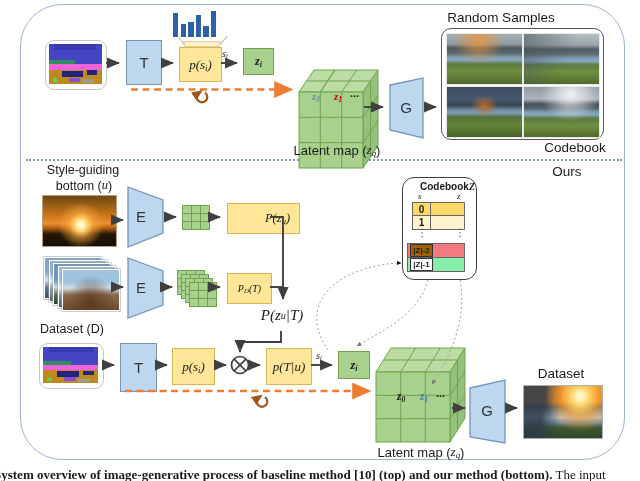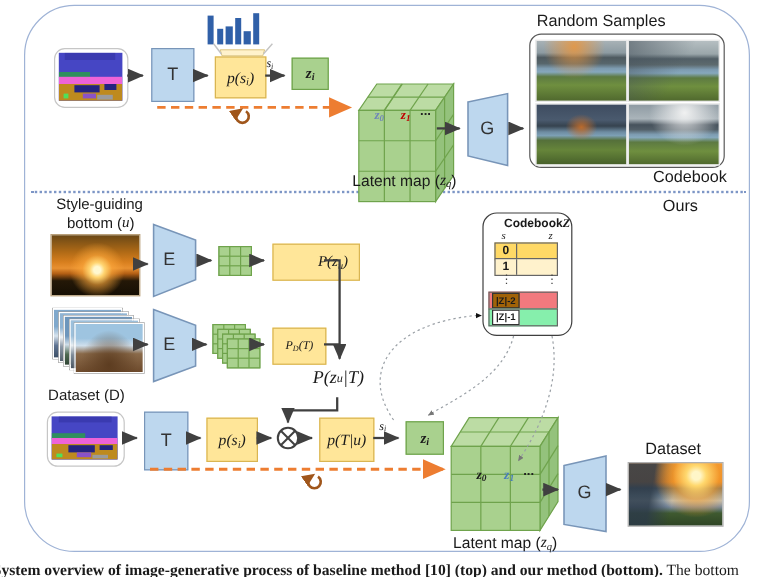--- a/index.html
+++ b/index.html
@@ -266,21 +266,21 @@
 
 <div class="nodeletter" style="left:475px;top:402px;width:24px;">G</div>
 
 <div class="lbl ctr" style="left:511px;top:366px;width:100px;font-size:13.5px;">Dataset</div>
 <div class="abs" style="left:523px;top:385px;width:78px;height:52px;z-index:3;border:0.8px solid #b0b0b0;background:
   radial-gradient(circle at 72% 20%, #fff6c8 0 5%, #ffd86e 12%, rgba(250,160,40,.65) 28%, rgba(250,160,40,0) 50%),
   linear-gradient(100deg, rgba(44,58,72,.85) 0 26%, rgba(44,58,72,0) 48%),
   linear-gradient(180deg,#e8903a 0%,#e07c28 30%,#55616e 40%,#8fa4b4 52%,#b8c4cc 60%,#7a8ba0 70%,#3f5a30 80%,#2e4424 100%);"></div>
 
 <div class="abs caption" style="left:-6px;top:467px;width:700px;">
-  <span style="font-weight:bold;">System overview of image-generative process of baseline method [10] (top) and our method (bottom).</span><span> The bottom</span>
+  <span style="font-weight:bold;">System overview of image-generative process of baseline method [10] (top) and our method (bottom).</span><span> The input</span>
 </div>
 
 <svg width="640" height="481" style="position:absolute;left:0;top:0;z-index:6;pointer-events:none;">
   <defs>
     <marker id="mA" markerWidth="8" markerHeight="7" refX="6.5" refY="3" orient="auto">
         <path d="M0,0 L7,3 L0,6 z" fill="#404040"></path>
       </marker>
     <marker id="mO" markerWidth="9" markerHeight="8" refX="7" refY="3.5" orient="auto">
         <path d="M0,0 L8,3.5 L0,7 z" fill="#ED7D31"></path>
       </marker>

